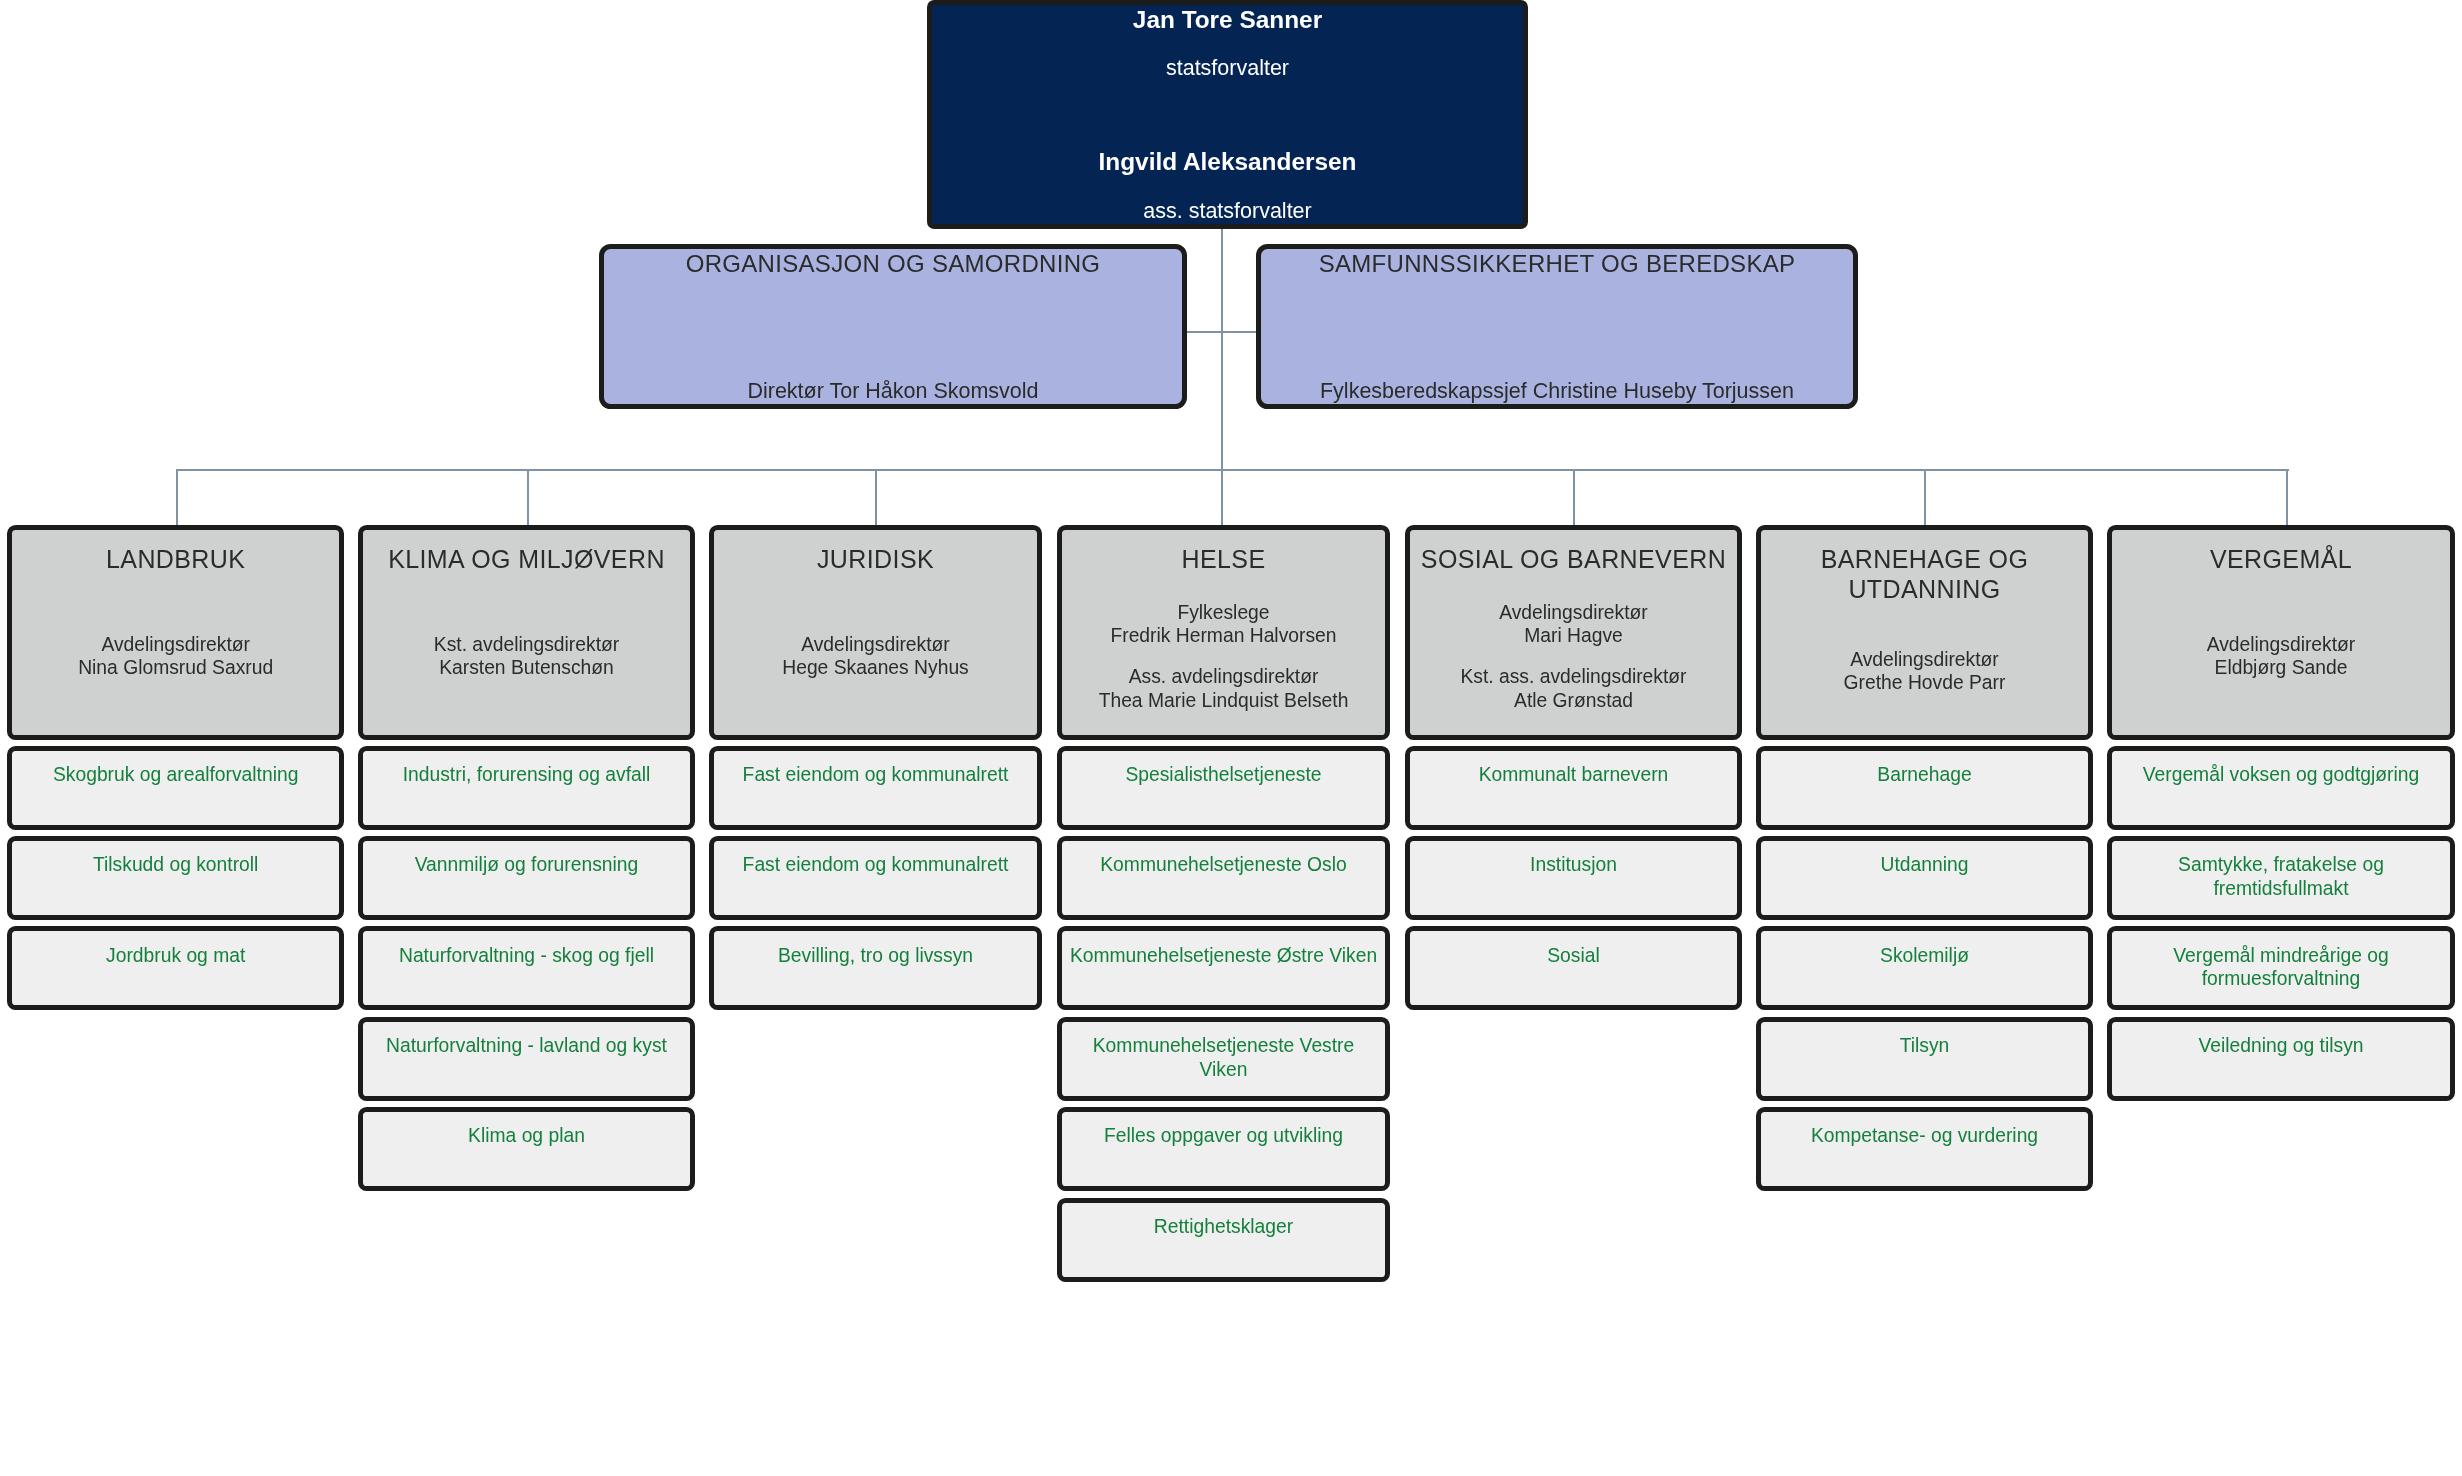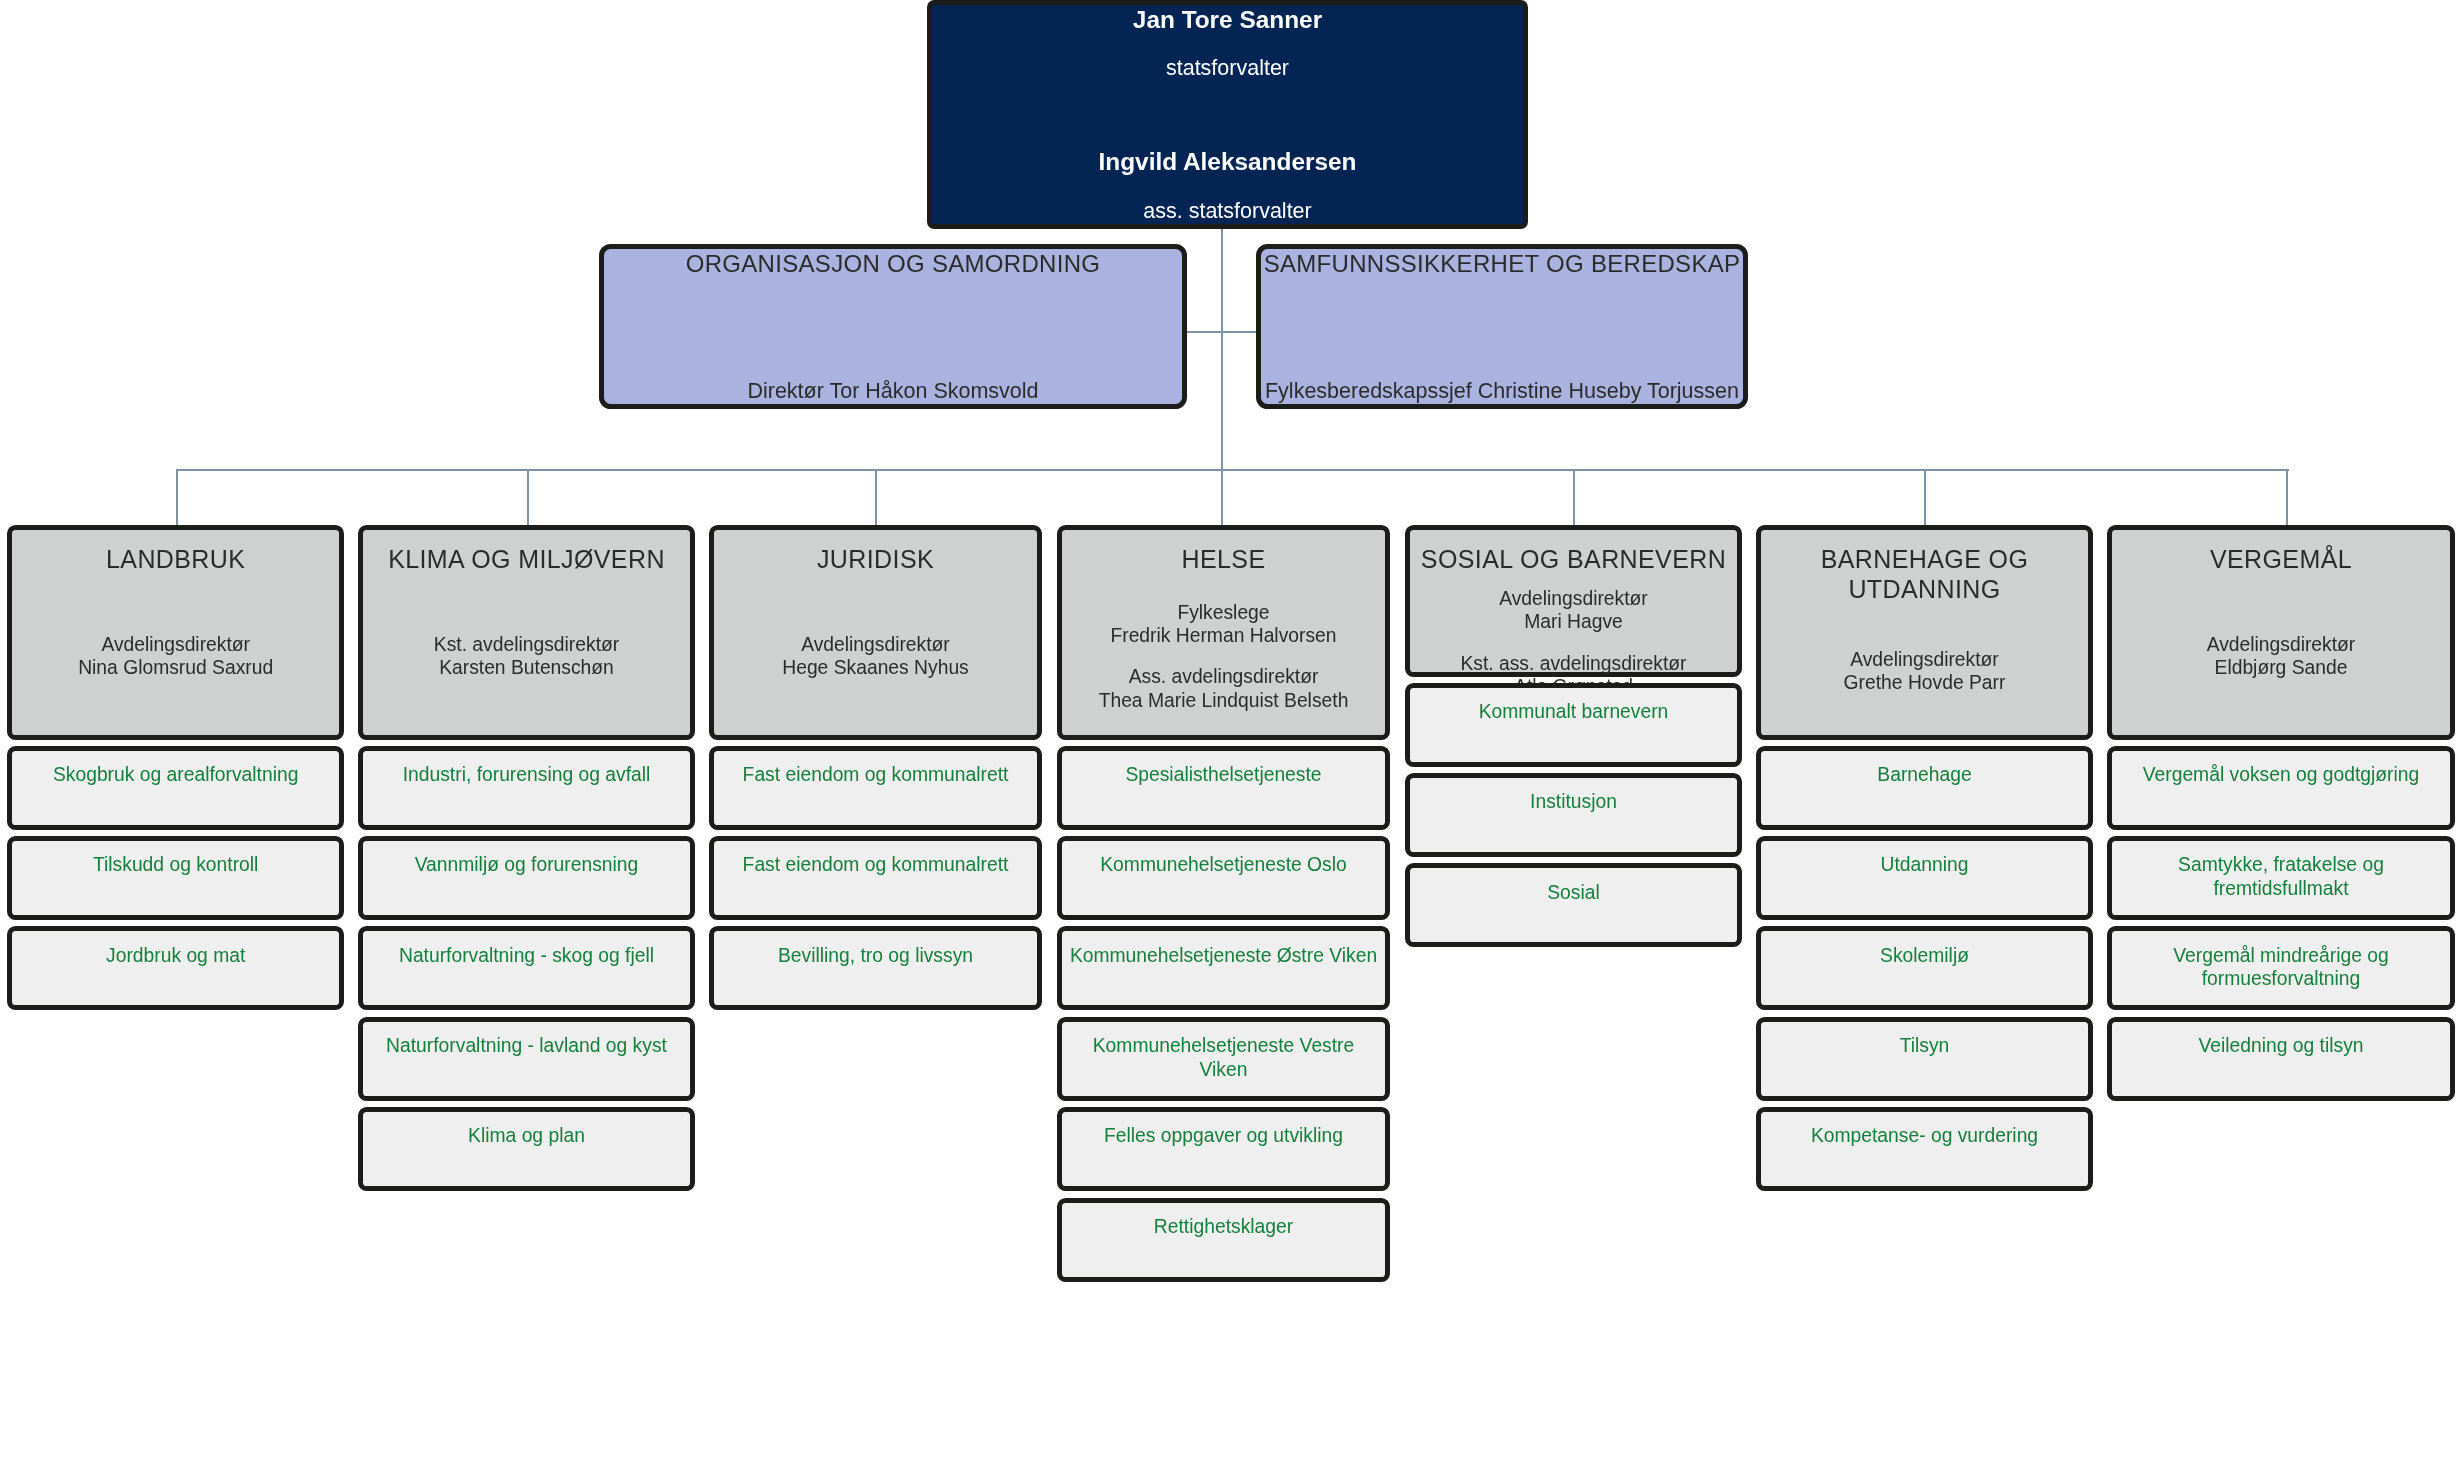--- a/index.html
+++ b/index.html
@@ -109,21 +109,21 @@
     <div class="gap"></div>
     <div class="nm">Ingvild Aleksandersen</div>
     <div class="rl">ass. statsforvalter</div>
   </div>
 
   <div class="node staff" style="left:599px; top:244px; width:588px; height:165px;">
     <div class="ttl">ORGANISASJON OG SAMORDNING</div>
     <div class="sub">Direktør Tor Håkon Skomsvold</div>
   </div>
 
-  <div class="node staff" style="left:1256px; top:244px; width:492px; height:165px;">
+  <div class="node staff" style="left:1256px; top:244px; width:602px; height:165px;">
     <div class="ttl">SAMFUNNSSIKKERHET OG BEREDSKAP</div>
     <div class="sub">Fylkesberedskapssjef Christine Huseby Torjussen</div>
   </div>
 
   <div class="dept-col" style="left:7.2px; top:525px; width:337px;">
     <div class="dept-head" style="height:215px;">
       <div class="dept-title">LANDBRUK</div>
       <div class="dept-roles">
         <div class="role-grp">
           <div>Avdelingsdirektør</div>
@@ -192,21 +192,21 @@
       <div class="sub-item" style="height:84px;">Spesialisthelsetjeneste</div>
       <div class="sub-item" style="height:84px;">Kommunehelsetjeneste Oslo</div>
       <div class="sub-item" style="height:84px;">Kommunehelsetjeneste Østre Viken</div>
       <div class="sub-item" style="height:84px;">Kommunehelsetjeneste Vestre Viken</div>
       <div class="sub-item" style="height:84px;">Felles oppgaver og utvikling</div>
       <div class="sub-item" style="height:84px;">Rettighetsklager</div>
     </div>
   </div>
 
   <div class="dept-col" style="left:1405px; top:525px; width:337px;">
-    <div class="dept-head" style="height:152px;">
+    <div class="dept-head" style="height:215px;">
       <div class="dept-title">SOSIAL OG BARNEVERN</div>
       <div class="dept-roles">
         <div class="role-grp">
           <div>Avdelingsdirektør</div>
           <div>Mari Hagve</div>
         </div>
         <div class="role-grp">
           <div>Kst. ass. avdelingsdirektør</div>
           <div>Atle Grønstad</div>
         </div>

